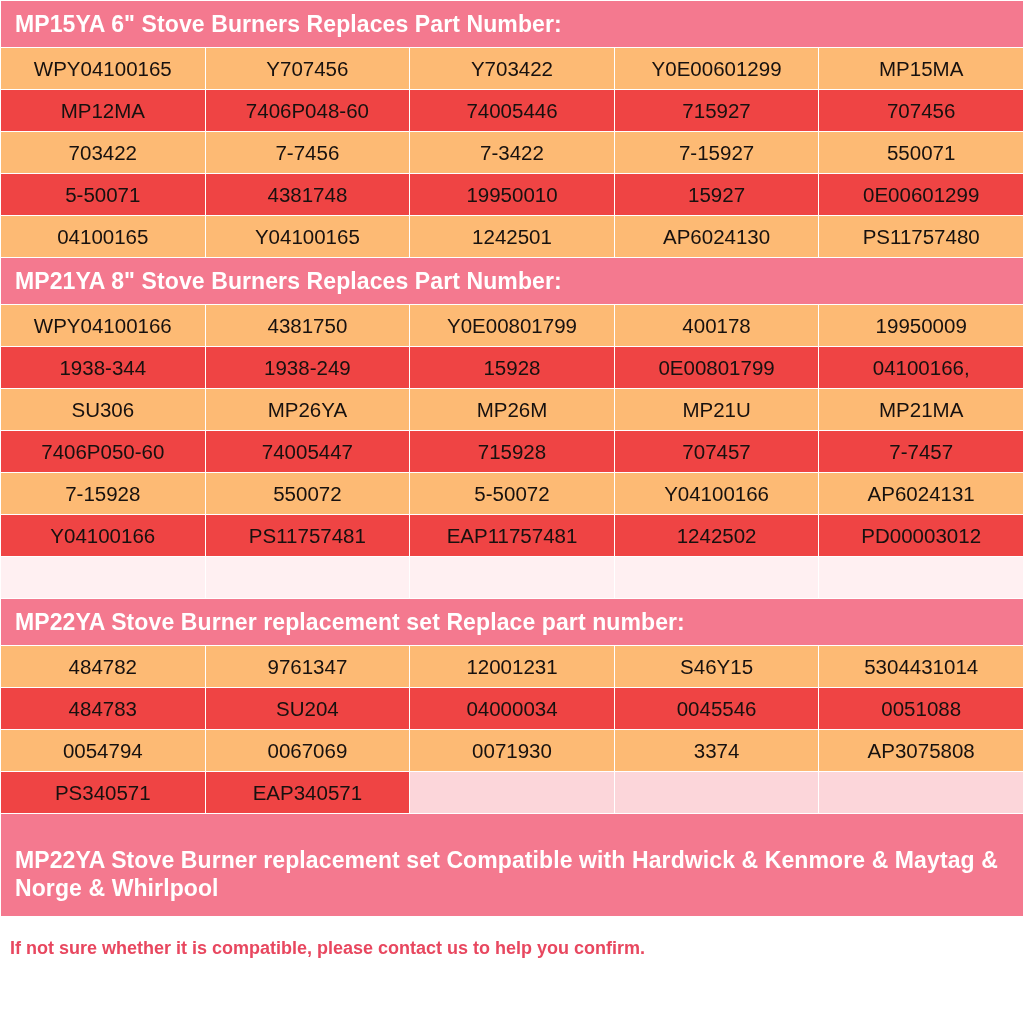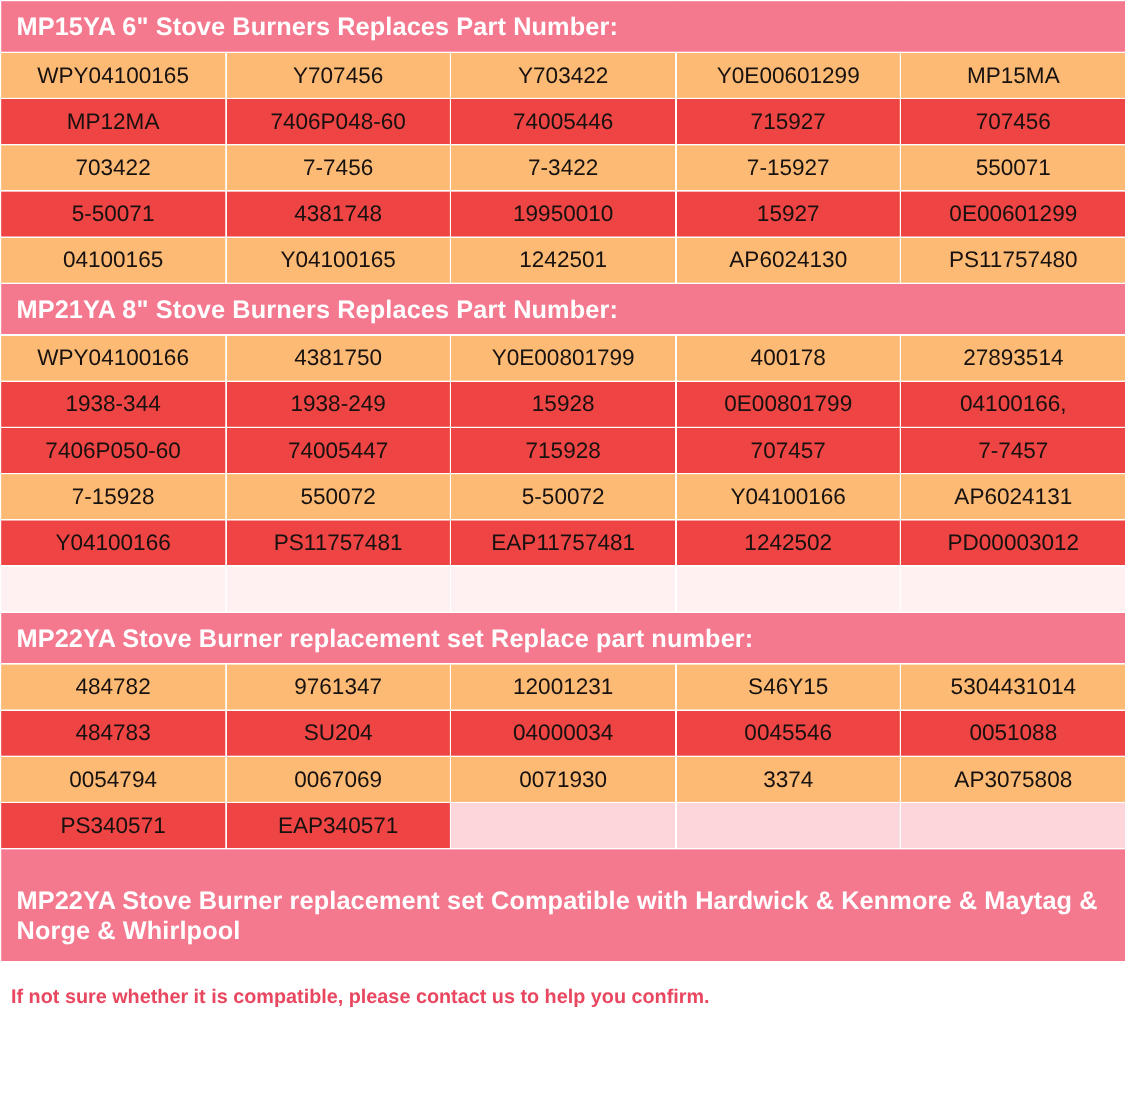--- a/index.html
+++ b/index.html
@@ -119,30 +119,37 @@
       </tr>
 
       <tr class="banner">
         <td colspan="5">MP21YA 8" Stove Burners Replaces Part Number:</td>
       </tr>
       <tr>
         <td class="shade-light">WPY04100166</td>
         <td class="shade-light">4381750</td>
         <td class="shade-light">Y0E00801799</td>
         <td class="shade-light">400178</td>
-        <td class="shade-light">27893514</td>
+        <td class="shade-light">19950009</td>
       </tr>
       <tr>
         <td class="shade-dark">1938-344</td>
         <td class="shade-dark">1938-249</td>
         <td class="shade-dark">15928</td>
         <td class="shade-dark">0E00801799</td>
         <td class="shade-dark">04100166,</td>
       </tr>
       <tr>
+        <td class="shade-light">SU306</td>
+        <td class="shade-light">MP26YA</td>
+        <td class="shade-light">MP26M</td>
+        <td class="shade-light">MP21U</td>
+        <td class="shade-light">MP21MA</td>
+      </tr>
+      <tr>
         <td class="shade-dark">7406P050-60</td>
         <td class="shade-dark">74005447</td>
         <td class="shade-dark">715928</td>
         <td class="shade-dark">707457</td>
         <td class="shade-dark">7-7457</td>
       </tr>
       <tr>
         <td class="shade-light">7-15928</td>
         <td class="shade-light">550072</td>
         <td class="shade-light">5-50072</td>

